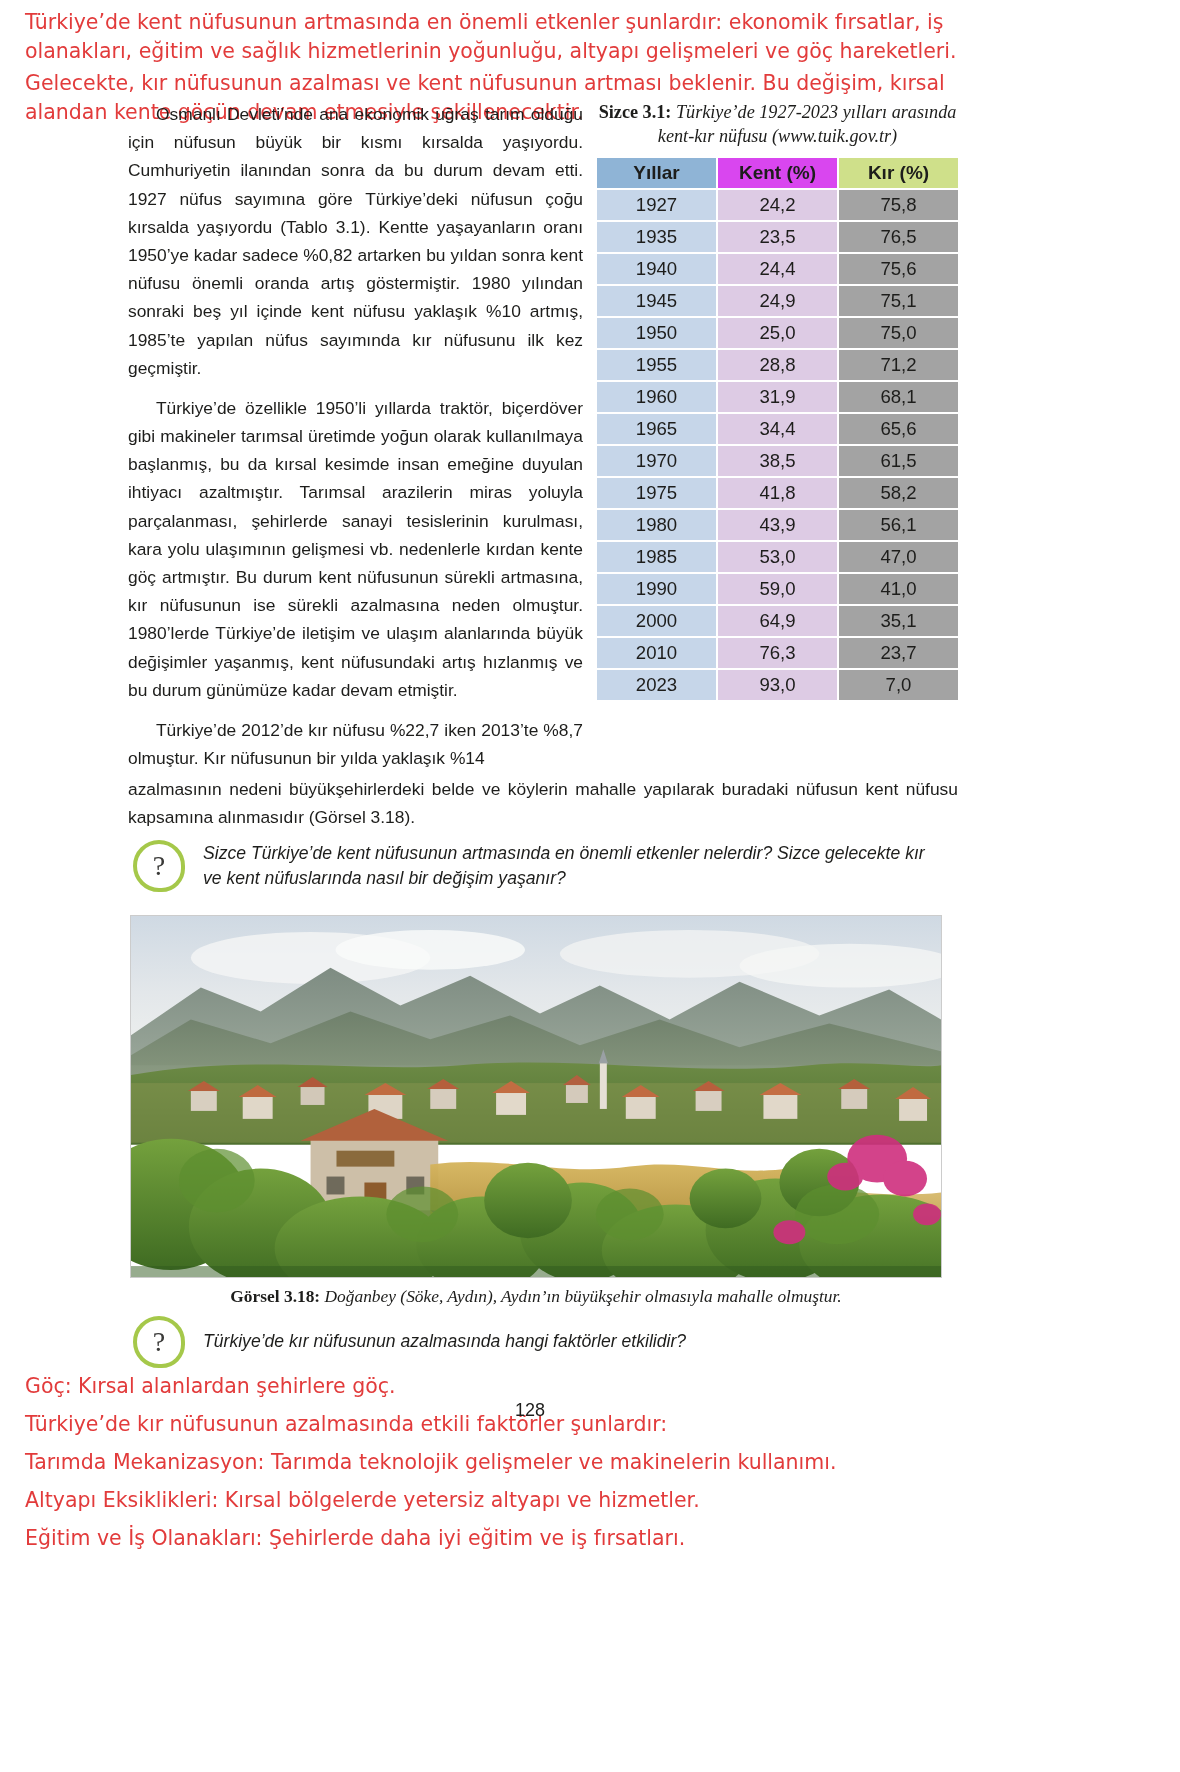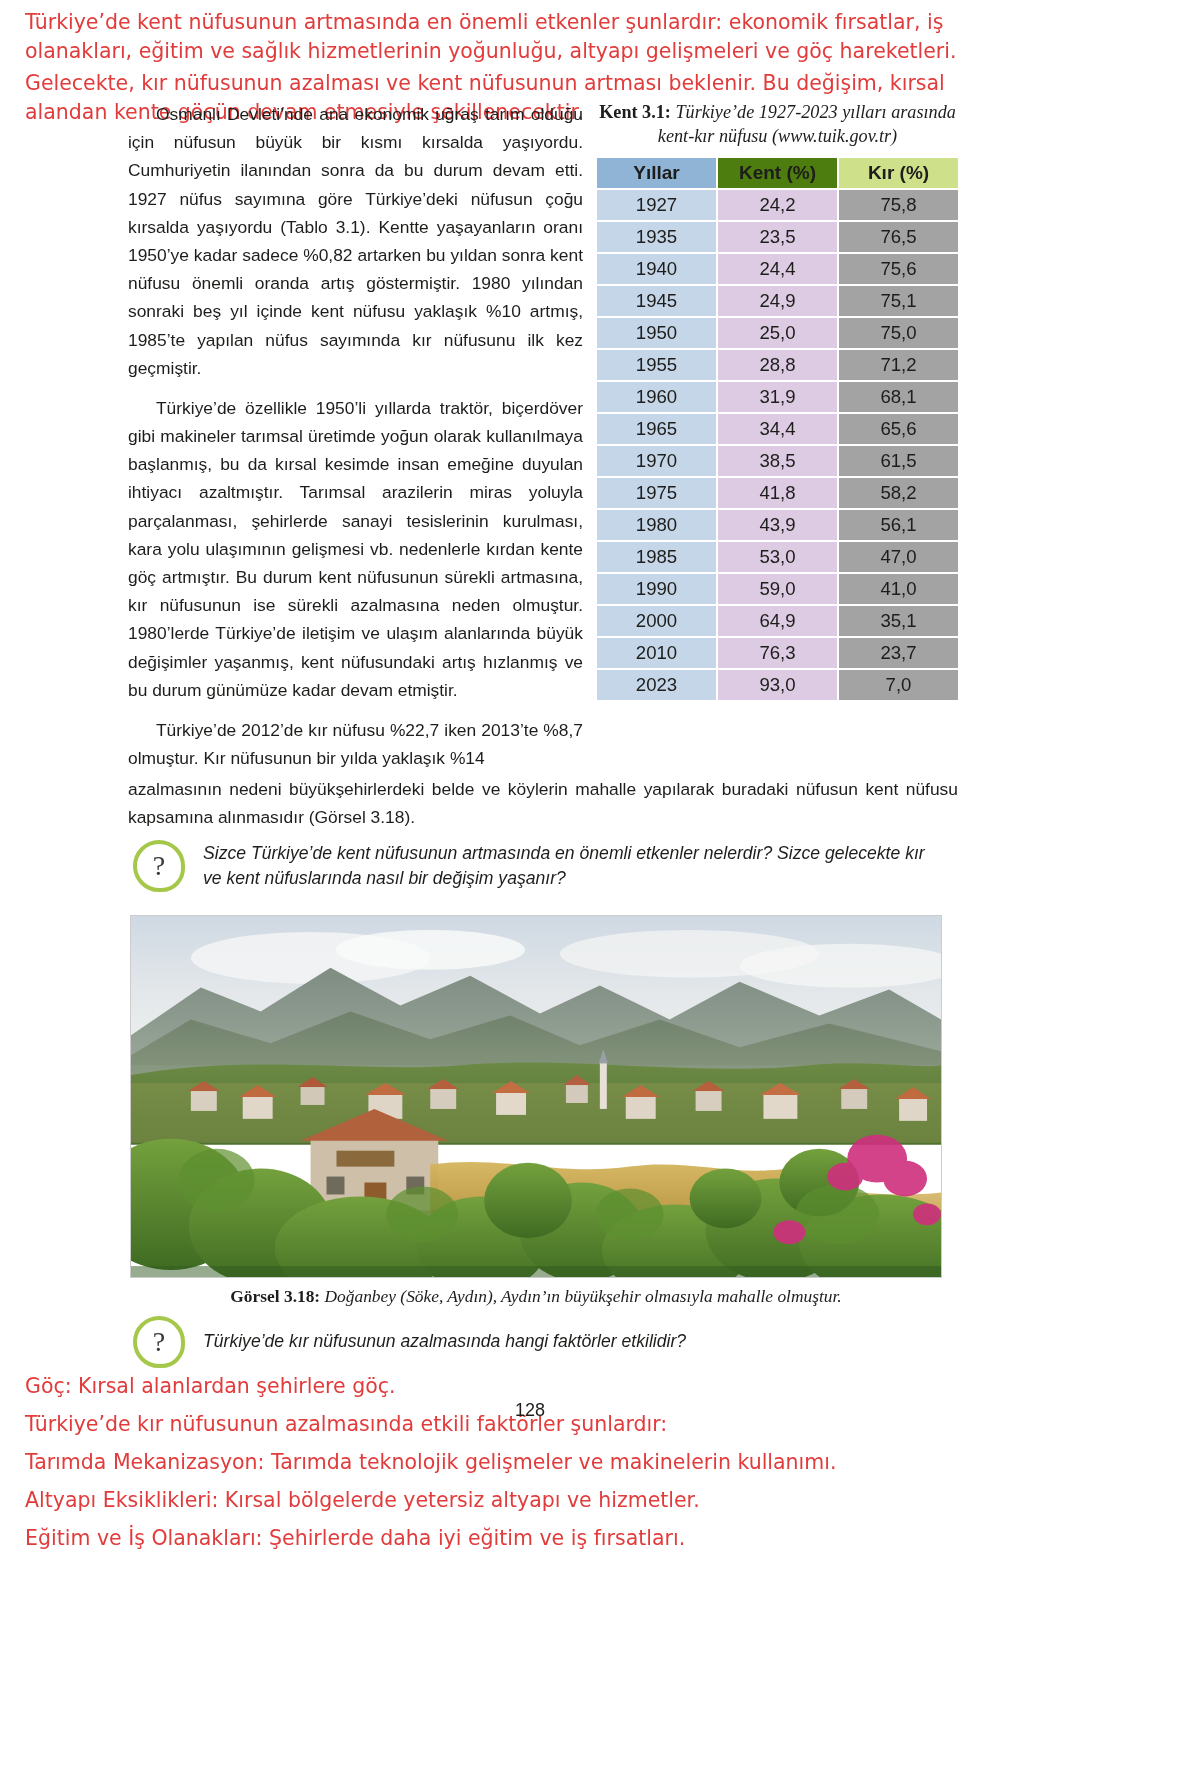--- a/index.html
+++ b/index.html
@@ -81,21 +81,21 @@
     vertical-align:middle;
     font-size:18.6px;
     padding:0;
   }
   table.tuik th{
     font-weight:bold;
     font-size:19px;
     color:#1d1d1b;
   }
   th.c1{background:#8fb4d6;}
-  th.c2{background:#4d7c0f;}
+  th.c2{background:#d946ef;}
   th.c3{background:#cfe08a;}
   td.c1{background:#c6d6e9;}
   td.c2{background:#ddcbe4;}
   td.c3{background:#a3a3a3;}
 
   
   .fullpara{
     position:absolute;
     left:128px; top:775px;
     width:830px;
@@ -187,21 +187,21 @@
   <div class="content">
 
     <div class="col-left">
       <p>Osmanlı Devleti’nde ana ekonomik uğraş tarım olduğu için nüfusun büyük bir kısmı kırsalda yaşıyordu. Cumhuriyetin ilanından sonra da bu durum devam etti. 1927 nüfus sayımına göre Türkiye’deki nüfusun çoğu kırsalda yaşıyordu (Tablo 3.1). Kentte yaşayanların oranı 1950’ye kadar sadece %0,82 artarken bu yıldan sonra kent nüfusu önemli oranda artış göstermiştir. 1980 yılından sonraki beş yıl içinde kent nüfusu yaklaşık %10 artmış, 1985’te yapılan nüfus sayımında kır nüfusunu ilk kez geçmiştir.</p>
       <p>Türkiye’de özellikle 1950’li yıllarda traktör, biçerdöver gibi makineler tarımsal üretimde yoğun olarak kullanılmaya başlanmış, bu da kırsal kesimde insan emeğine duyulan ihtiyacı azaltmıştır. Tarımsal arazilerin miras yoluyla parçalanması, şehirlerde sanayi tesislerinin kurulması, kara yolu ulaşımının gelişmesi vb. nedenlerle kırdan kente göç artmıştır. Bu durum kent nüfusunun sürekli artmasına, kır nüfusunun ise sürekli azalmasına neden olmuştur. 1980’lerde Türkiye’de iletişim ve ulaşım alanlarında büyük değişimler yaşanmış, kent nüfusundaki artış hızlanmış ve bu durum günümüze kadar devam etmiştir.</p>
       <p>Türkiye’de 2012’de kır nüfusu %22,7 iken 2013’te %8,7 olmuştur. Kır nüfusunun bir yılda yaklaşık %14</p>
     </div>
 
     <div class="table-wrap">
       <div class="tbl-caption">
-        <b>Kent 3.1:</b><span> Türkiye’de 1927-2023 yılları arasında kent-kır nüfusu (www.tuik.gov.tr)</span>
+        <b>Sizce 3.1:</b><span> Türkiye’de 1927-2023 yılları arasında kent-kır nüfusu (www.tuik.gov.tr)</span>
       </div>
       <table class="tuik">
         <thead>
           <tr>
             <th class="c1">Yıllar</th>
             <th class="c2">Kent (%)</th>
             <th class="c3">Kır (%)</th>
           </tr>
         </thead>
         <tbody>

